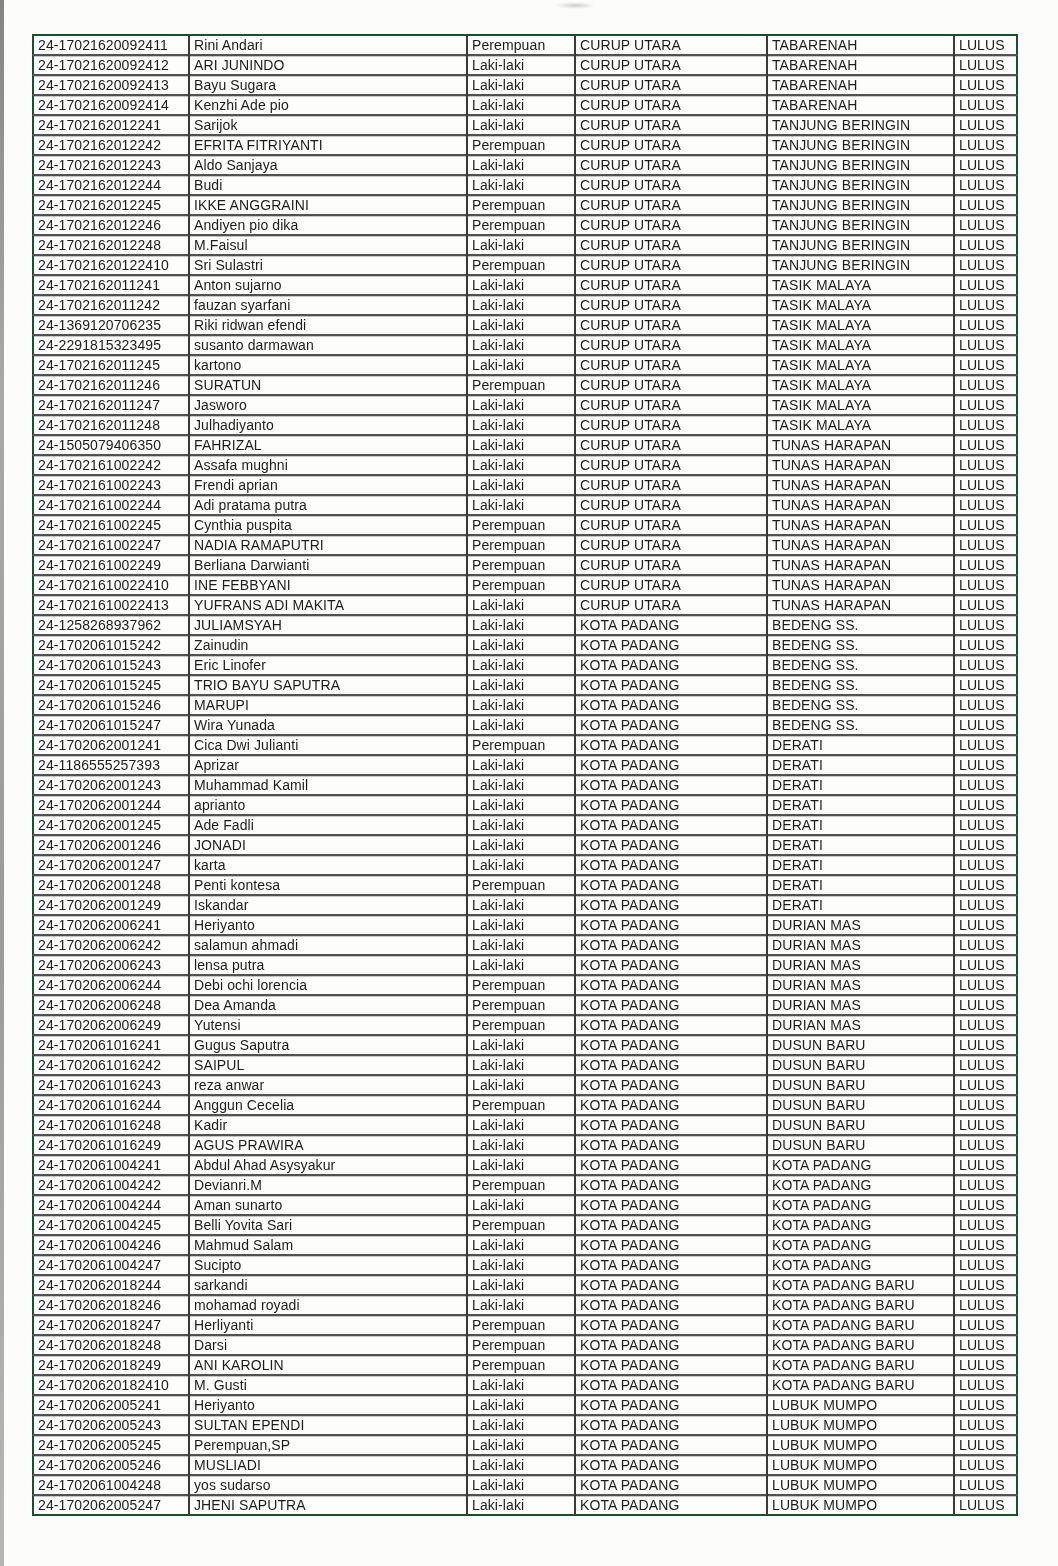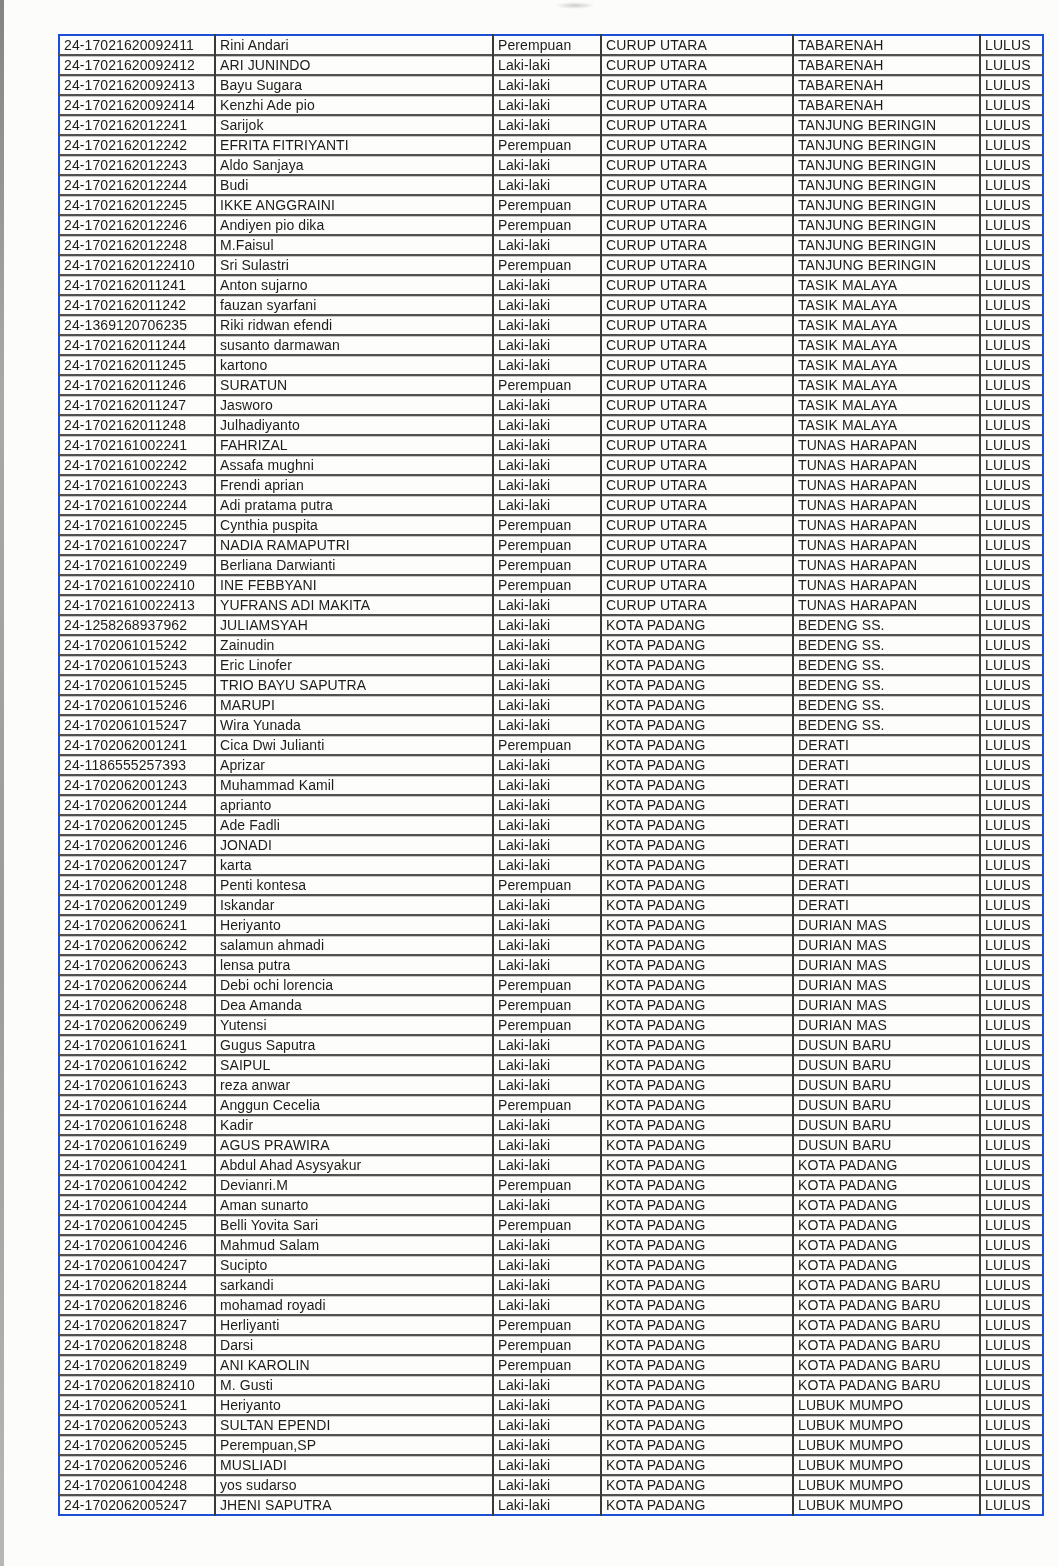--- a/index.html
+++ b/index.html
@@ -23,26 +23,26 @@
     opacity: 0.85;
   }
   .scan-smudge {
     position: absolute;
     left: 555px; top: 2px;
     width: 40px; height: 7px;
     background: radial-gradient(ellipse at center, rgba(120,120,120,0.35), rgba(120,120,120,0) 70%);
   }
   table.results {
     position: absolute;
-    left: 58px;
+    left: 32px;
     top: 34px;
     width: 984px;
     border-collapse: collapse;
     table-layout: fixed;
-    border: 2px solid #1d4ed8;
+    border: 2px solid #14532d;
   }
   table.results td {
     height: 18px;
     padding: 0 3px 0 4px;
     font-size: 14px;
     line-height: 16px;
     white-space: nowrap;
     overflow: hidden;
     border-left: 2px solid #3a3a3a;
     border-top: 2px solid #515151;
@@ -192,21 +192,21 @@
       </tr>
       <tr>
         <td class="col-id">24-1369120706235</td>
         <td class="col-name">Riki ridwan efendi</td>
         <td class="col-gender">Laki-laki</td>
         <td class="col-district">CURUP UTARA</td>
         <td class="col-village">TASIK MALAYA</td>
         <td class="col-status">LULUS</td>
       </tr>
       <tr>
-        <td class="col-id">24-1702162011244</td>
+        <td class="col-id">24-2291815323495</td>
         <td class="col-name">susanto darmawan</td>
         <td class="col-gender">Laki-laki</td>
         <td class="col-district">CURUP UTARA</td>
         <td class="col-village">TASIK MALAYA</td>
         <td class="col-status">LULUS</td>
       </tr>
       <tr>
         <td class="col-id">24-1702162011245</td>
         <td class="col-name">kartono</td>
         <td class="col-gender">Laki-laki</td>
@@ -232,21 +232,21 @@
       </tr>
       <tr>
         <td class="col-id">24-1702162011248</td>
         <td class="col-name">Julhadiyanto</td>
         <td class="col-gender">Laki-laki</td>
         <td class="col-district">CURUP UTARA</td>
         <td class="col-village">TASIK MALAYA</td>
         <td class="col-status">LULUS</td>
       </tr>
       <tr>
-        <td class="col-id">24-1702161002241</td>
+        <td class="col-id">24-1505079406350</td>
         <td class="col-name">FAHRIZAL</td>
         <td class="col-gender">Laki-laki</td>
         <td class="col-district">CURUP UTARA</td>
         <td class="col-village">TUNAS HARAPAN</td>
         <td class="col-status">LULUS</td>
       </tr>
       <tr>
         <td class="col-id">24-1702161002242</td>
         <td class="col-name">Assafa mughni</td>
         <td class="col-gender">Laki-laki</td>

